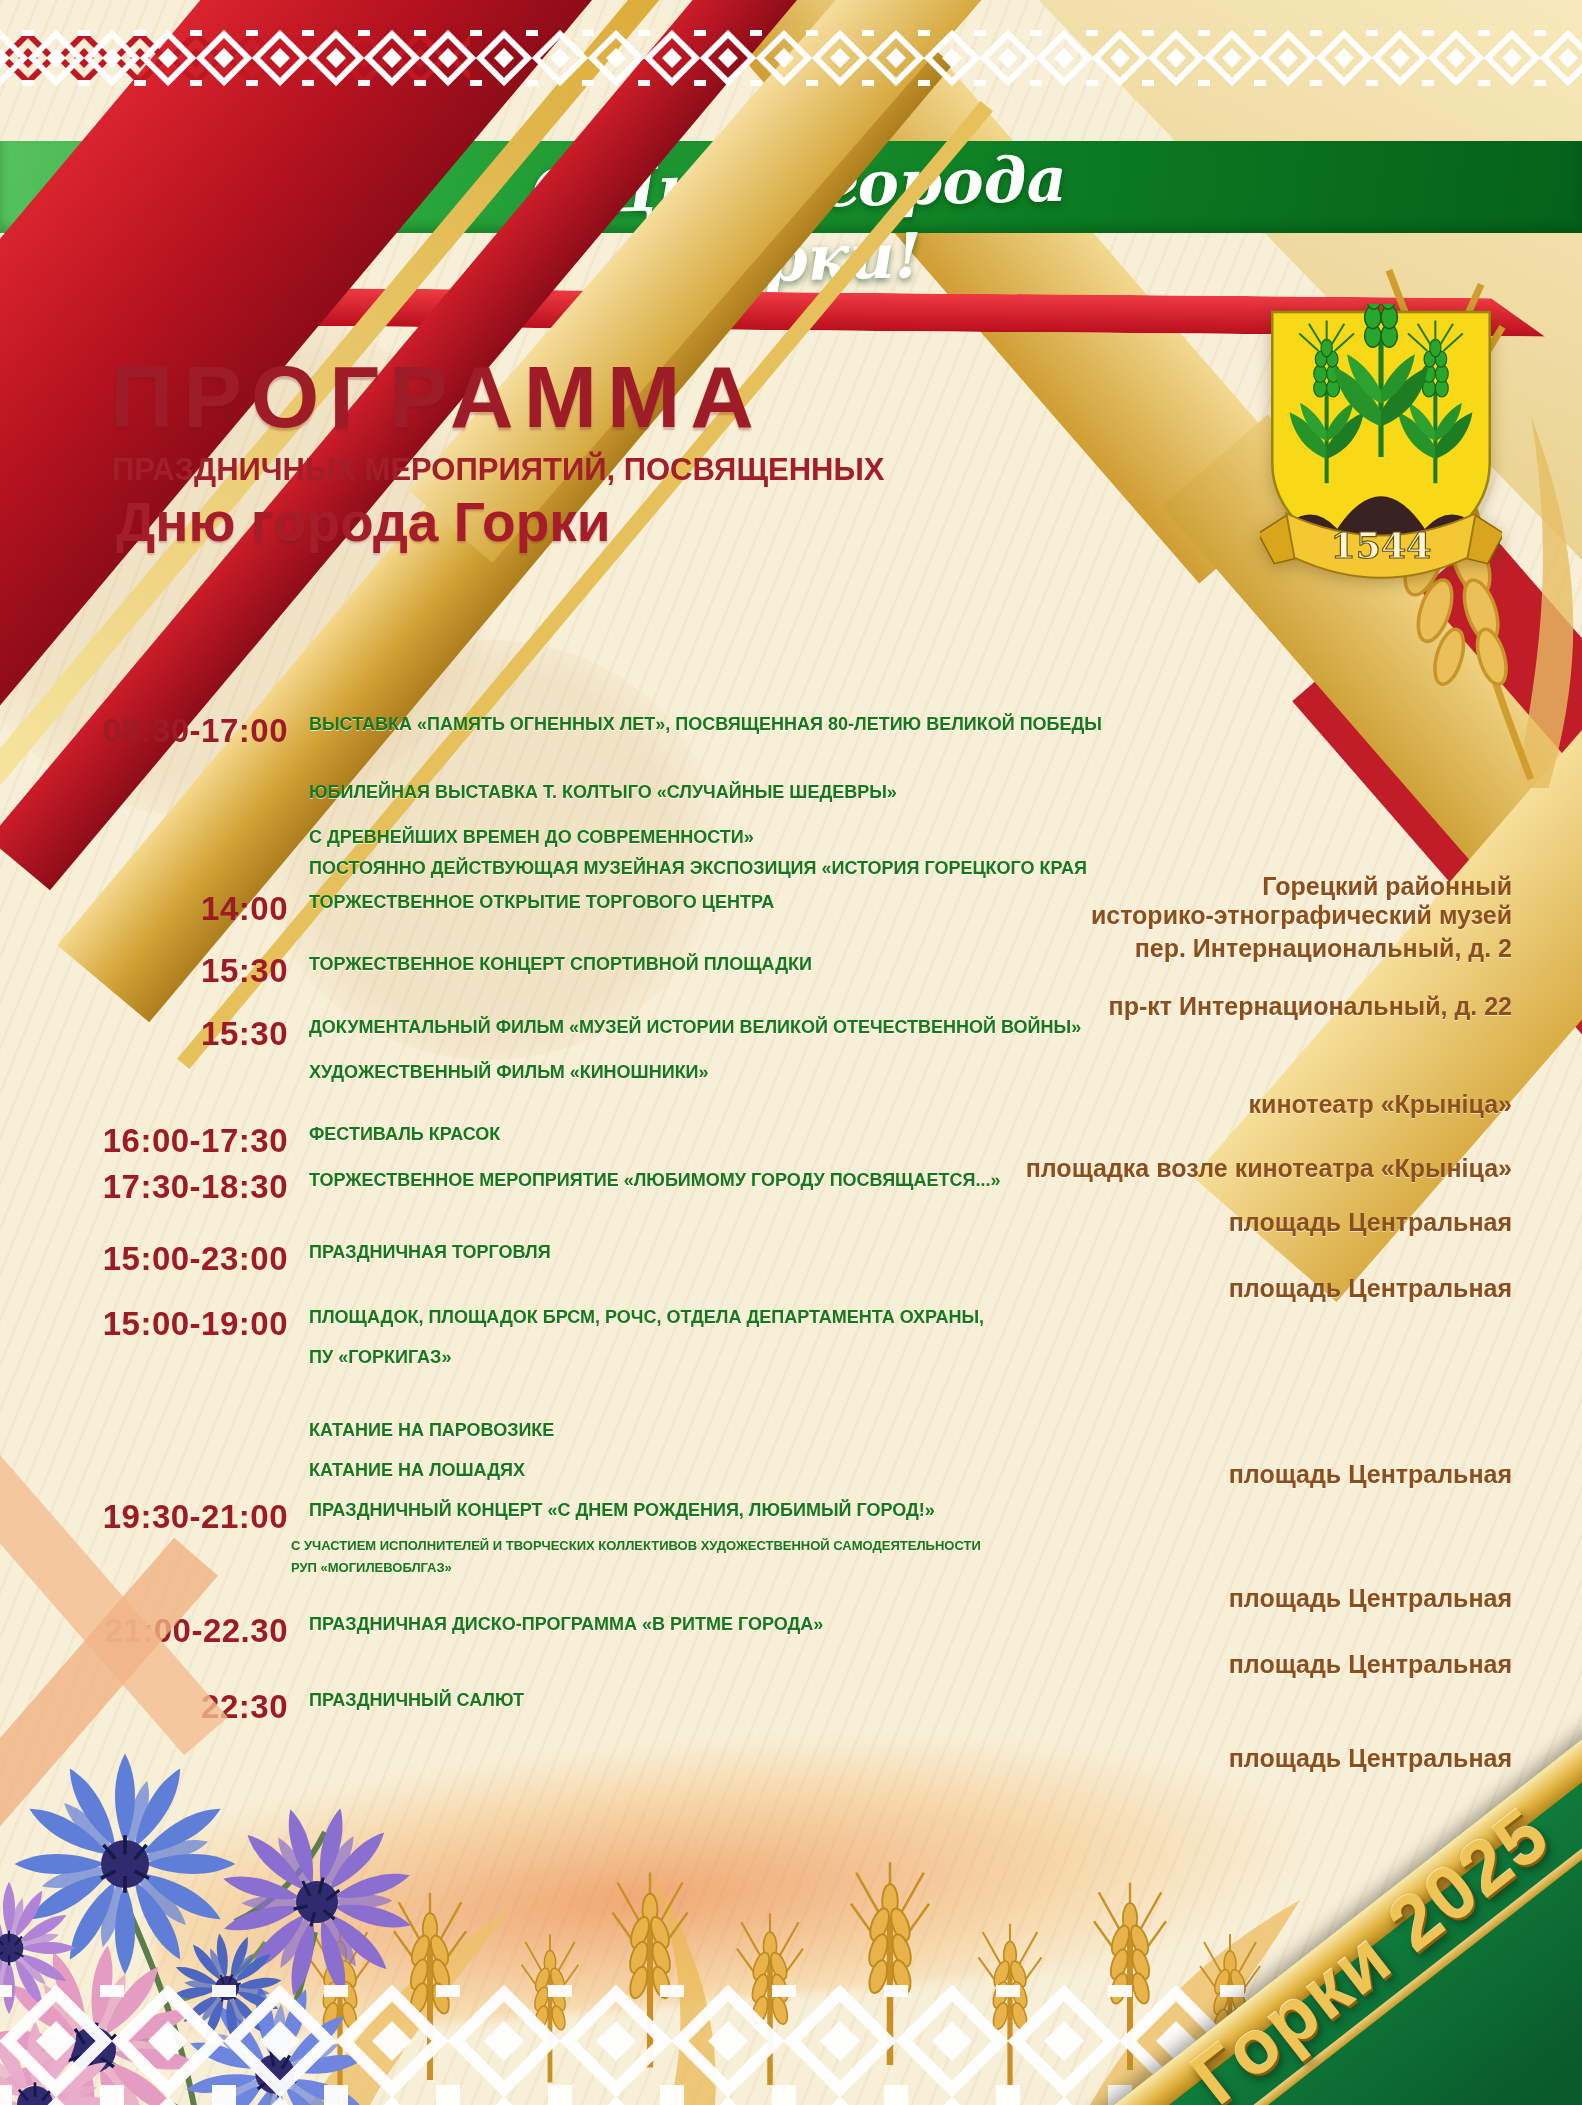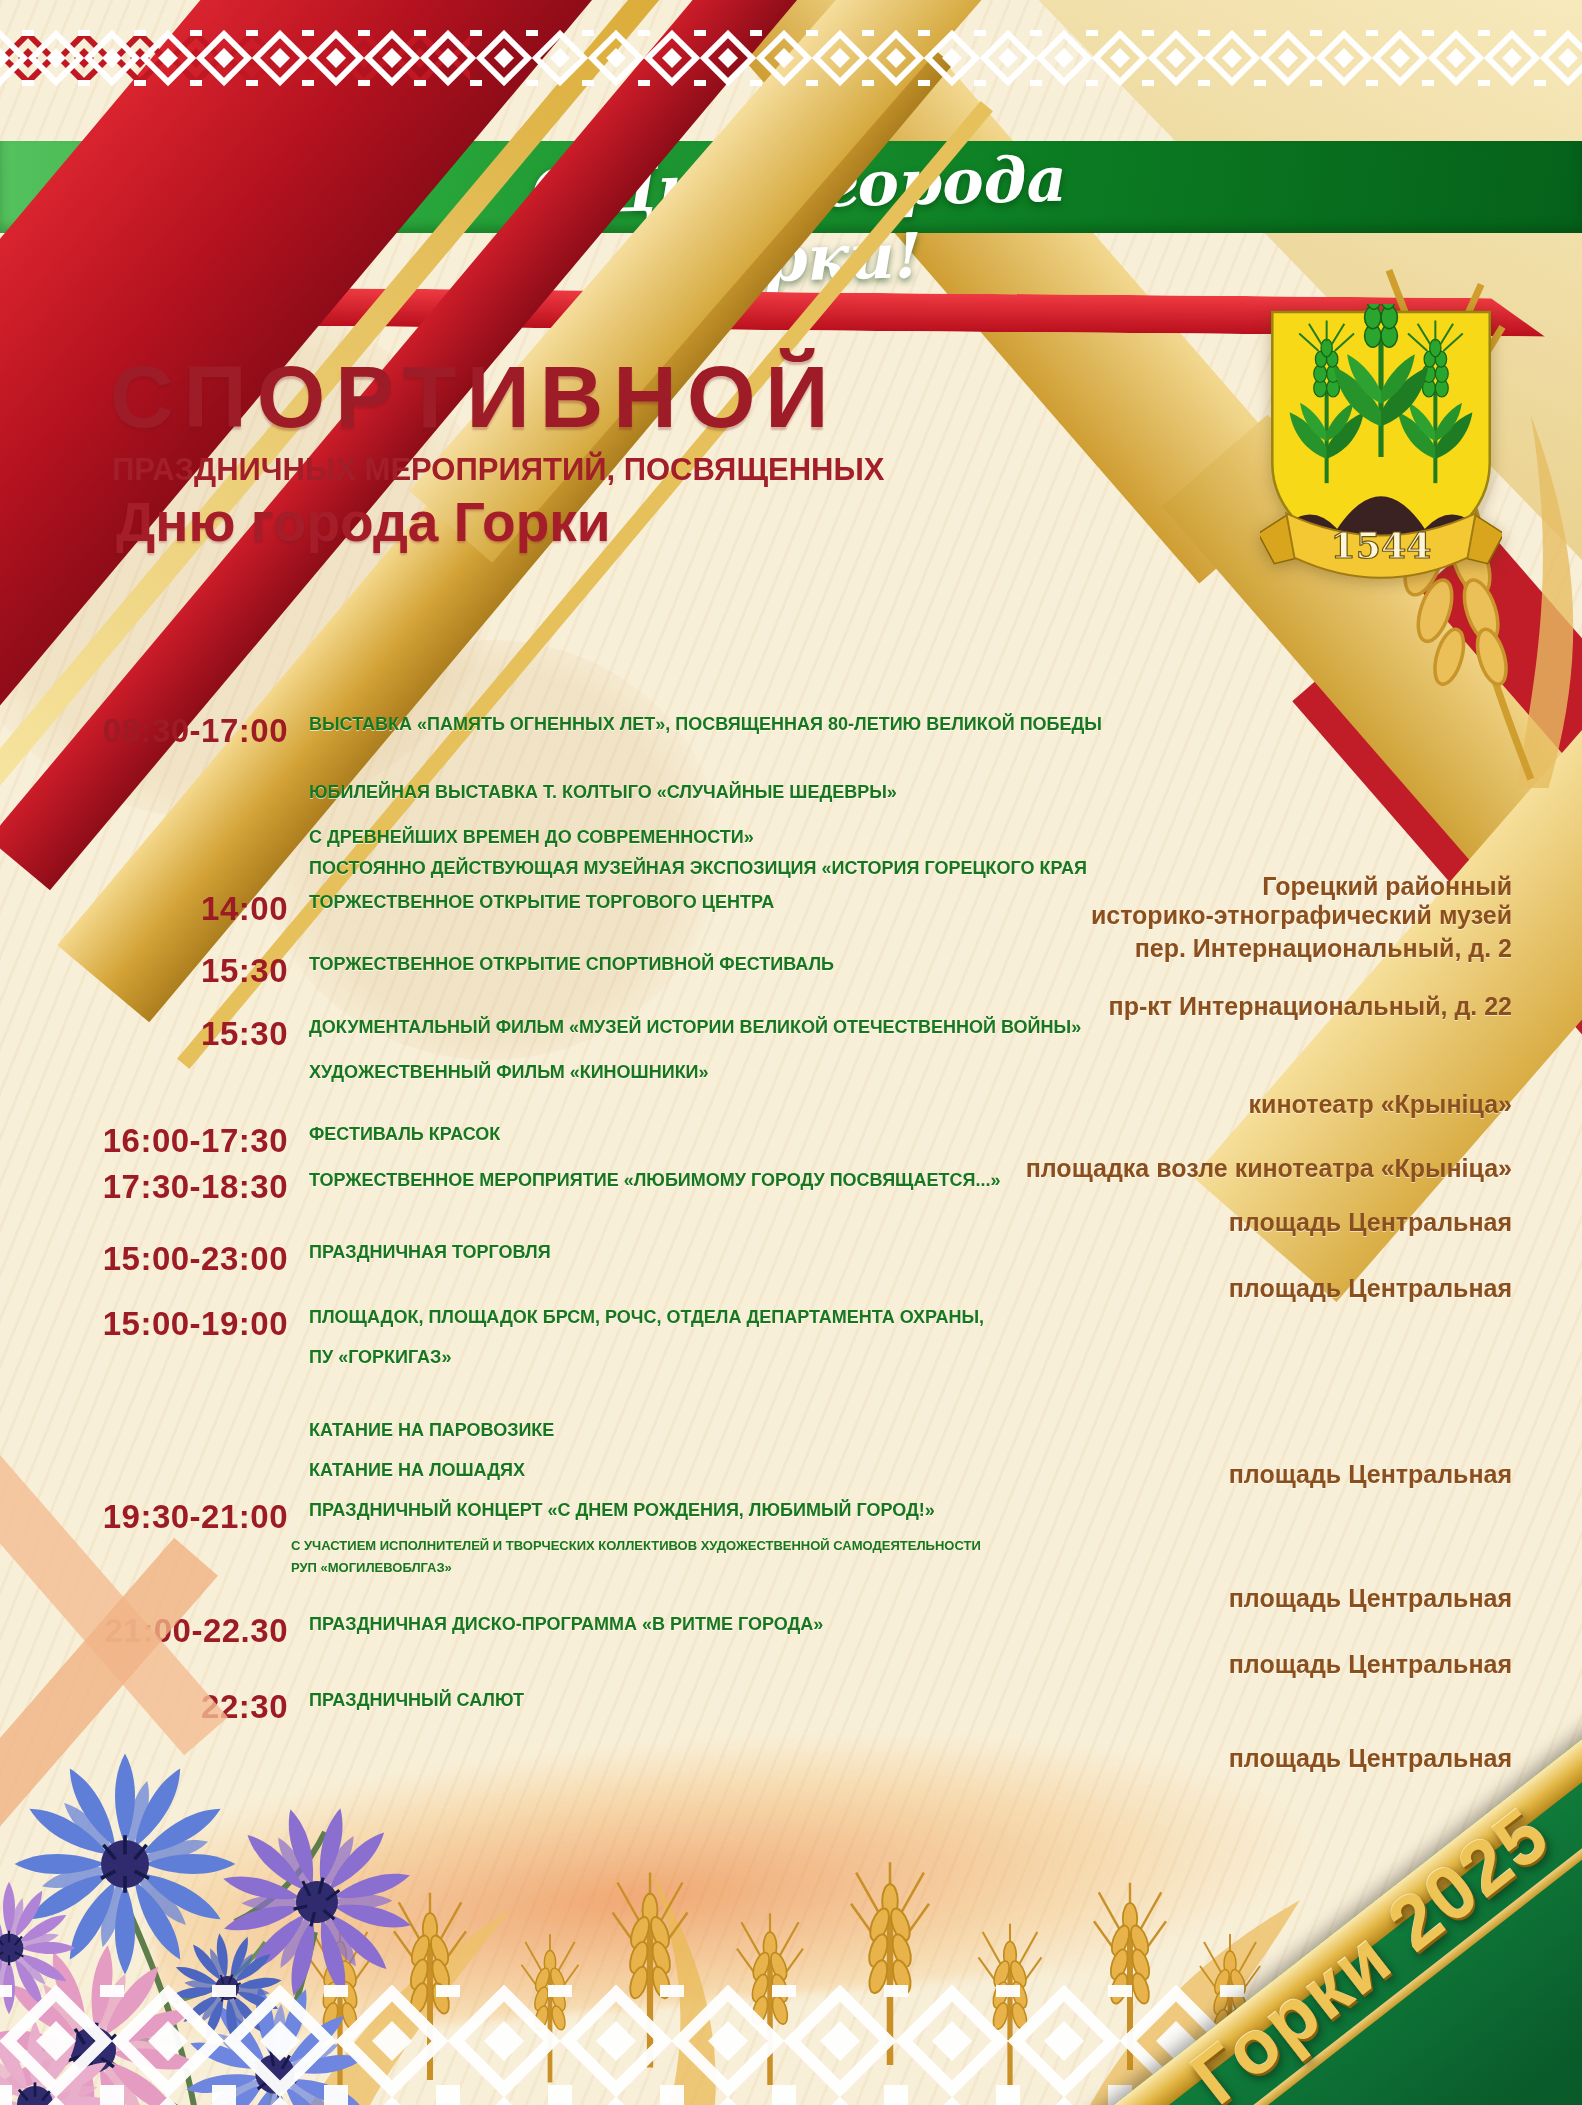--- a/index.html
+++ b/index.html
@@ -221,21 +221,21 @@
     <use href="#stalk" transform="translate(66,178) scale(0.8)"></use>
     <use href="#stalk" transform="translate(174,178) scale(0.8)"></use>
     <use href="#stalk" transform="translate(120,152) scale(1.02)"></use>
     <path d="M26,210 L-2,228 L14,258 L38,252 Z" fill="#d8a51c" stroke="#8a6a08" stroke-width="1.5"></path>
     <path d="M214,210 L242,228 L226,258 L202,252 Z" fill="#d8a51c" stroke="#8a6a08" stroke-width="1.5"></path>
     <path d="M26,208 Q120,252 214,208 L206,252 Q120,292 34,252 Z" fill="#f4c832" stroke="#a07a12" stroke-width="2"></path>
     <text x="120" y="252" text-anchor="middle" font-family="DejaVu Serif, serif" font-weight="bold" font-size="36" fill="#fdf6d8" stroke="#6b5510" stroke-width="1.2" data-bind="crest.year">1544</text>
   </svg>
 
   <div class="content">
-    <div class="t1" data-bind="title.heading">СПОРТИВНОЙ</div>
+    <div class="t1" data-bind="title.heading">ПРОГРАММА</div>
     <div class="t2" data-bind="title.subheading">ПРАЗДНИЧНЫХ МЕРОПРИЯТИЙ, ПОСВЯЩЕННЫХ</div>
     <div class="t3" data-bind="title.subject">Дню города Горки</div>
 
     <div>
       <div class="ev e1">
         <span class="time" data-bind="events.0.time">08:30-17:00</span>
         <span class="txt" data-bind="events.0.text">ВЫСТАВКА «ПАМЯТЬ ОГНЕННЫХ ЛЕТ», ПОСВЯЩЕННАЯ 80-ЛЕТИЮ ВЕЛИКОЙ ПОБЕДЫ</span>
       </div>
       <div class="ev e2">
         <span class="txt" data-bind="events.1.text">ЮБИЛЕЙНАЯ ВЫСТАВКА Т. КОЛТЫГО «СЛУЧАЙНЫЕ ШЕДЕВРЫ»</span>
@@ -248,21 +248,21 @@
         <span class="loc l1" data-bind="events.2.location_lines.0">Горецкий районный</span>
         <span class="loc l2" data-bind="events.2.location_lines.1">историко-этнографический музей</span>
       </div>
       <div class="ev e4">
         <span class="time" data-bind="events.3.time">14:00</span>
         <span class="txt" data-bind="events.3.text">ТОРЖЕСТВЕННОЕ ОТКРЫТИЕ ТОРГОВОГО ЦЕНТРА</span>
         <span class="loc" data-bind="events.3.location">пер. Интернациональный, д. 2</span>
       </div>
       <div class="ev e5">
         <span class="time" data-bind="events.4.time">15:30</span>
-        <span class="txt" data-bind="events.4.text">ТОРЖЕСТВЕННОЕ ОТКРЫТИЕ СПОРТИВНОЙ ФЕСТИВАЛЬ</span>
+        <span class="txt" data-bind="events.4.text">ТОРЖЕСТВЕННОЕ КОНЦЕРТ СПОРТИВНОЙ ПЛОЩАДКИ</span>
         <span class="loc" data-bind="events.4.location">пр-кт Интернациональный, д. 22</span>
       </div>
       <div class="ev e6">
         <span class="time" data-bind="events.5.time">15:30</span>
         <span class="txt" data-bind="events.5.text">ДОКУМЕНТАЛЬНЫЙ ФИЛЬМ «МУЗЕЙ ИСТОРИИ ВЕЛИКОЙ ОТЕЧЕСТВЕННОЙ ВОЙНЫ»</span>
       </div>
       <div class="ev e7">
         <span class="txt" data-bind="events.6.text">ХУДОЖЕСТВЕННЫЙ ФИЛЬМ «КИНОШНИКИ»</span>
         <span class="loc" data-bind="events.6.location">кинотеатр «Крыніца»</span>
       </div>

